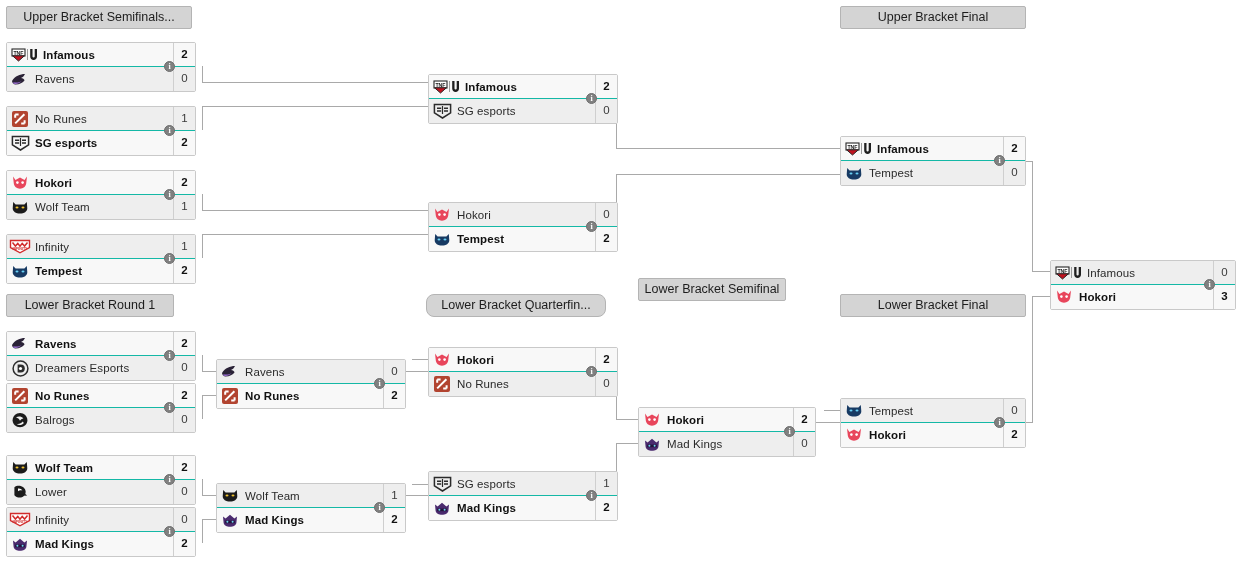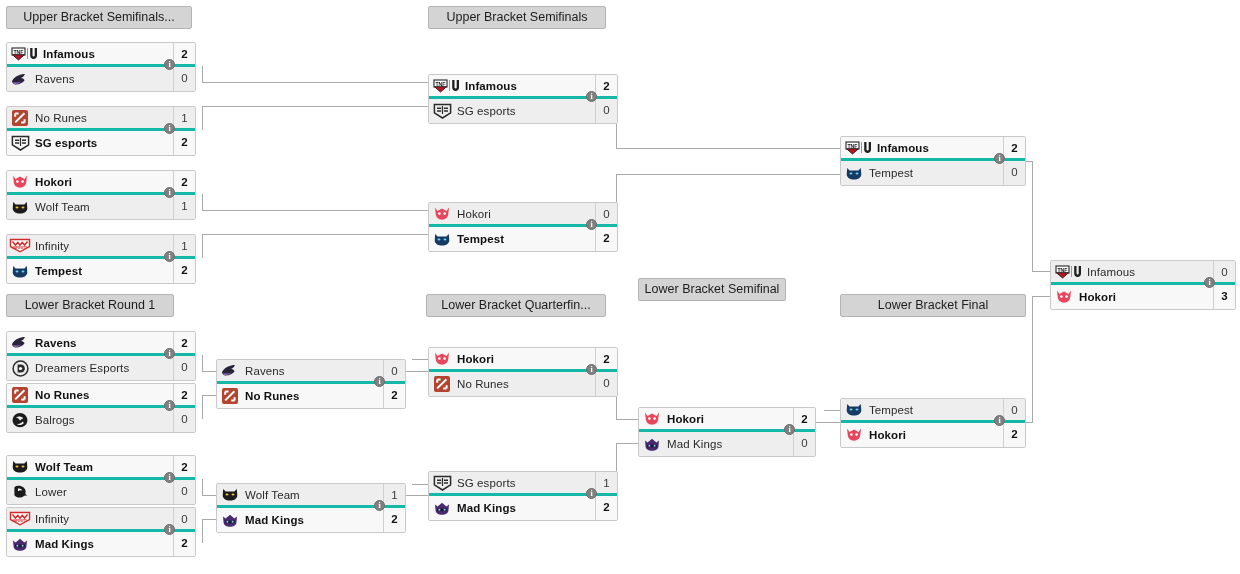--- a/index.html
+++ b/index.html
@@ -39,21 +39,21 @@
   }
   .team-row{
     position:relative;
     display:flex;
     align-items:center;
     height:24px;
     box-sizing:border-box;
     background:#eeeeee;
   }
   .team-row.win{background:#f8f8f8;}
-  .team-row.top{border-bottom:3px solid #14b8a6;}
+  .team-row.top{border-bottom:1px solid #14b8a6;}
 
   .logo{
     width:26px;
     min-width:26px;
     height:22px;
     display:flex;
     align-items:center;
     justify-content:center;
     position:relative;
   }
@@ -106,24 +106,24 @@
   
   .inf-pair{display:flex;align-items:center;gap:1px;width:34px;min-width:34px;justify-content:center;}
   .inf-sep{width:1px;height:11px;background:#9a9a9a;}
 </style>
 </head>
 <body>
 
 <div id="stage">
 
   <div class="round-header" style="left:6px;top:6px;width:186px;">Upper Bracket Semifinals...</div>
-  <div class="round-header" style="left:428px;top:6px;width:178px;">Upper Bracket Semifinals</div>
+  <div class="round-header" style="left:840px;top:6px;width:186px;">Upper Bracket Final</div>
 
   <div class="round-header" style="left:6px;top:294px;width:168px;">Lower Bracket Round 1</div>
-  <div class="round-header" style="left:426px;top:294px;width:180px;">Lower Bracket Quarterfin...</div>
+  <div class="round-header" style="left:426px;top:294px;width:180px;border-radius:8px;">Lower Bracket Quarterfin...</div>
   <div class="round-header" style="left:638px;top:278px;width:148px;">Lower Bracket Semifinal</div>
   <div class="round-header" style="left:840px;top:294px;width:186px;">Lower Bracket Final</div>
 
   <div class="ln v" style="left:202px;top:66px;height:17px;"></div>
   <div class="ln h" style="left:202px;top:82px;width:226px;"></div>
 
   <div class="ln v" style="left:202px;top:106px;height:24px;"></div>
   <div class="ln h" style="left:202px;top:106px;width:226px;"></div>
 
   <div class="ln v" style="left:202px;top:194px;height:17px;"></div>

